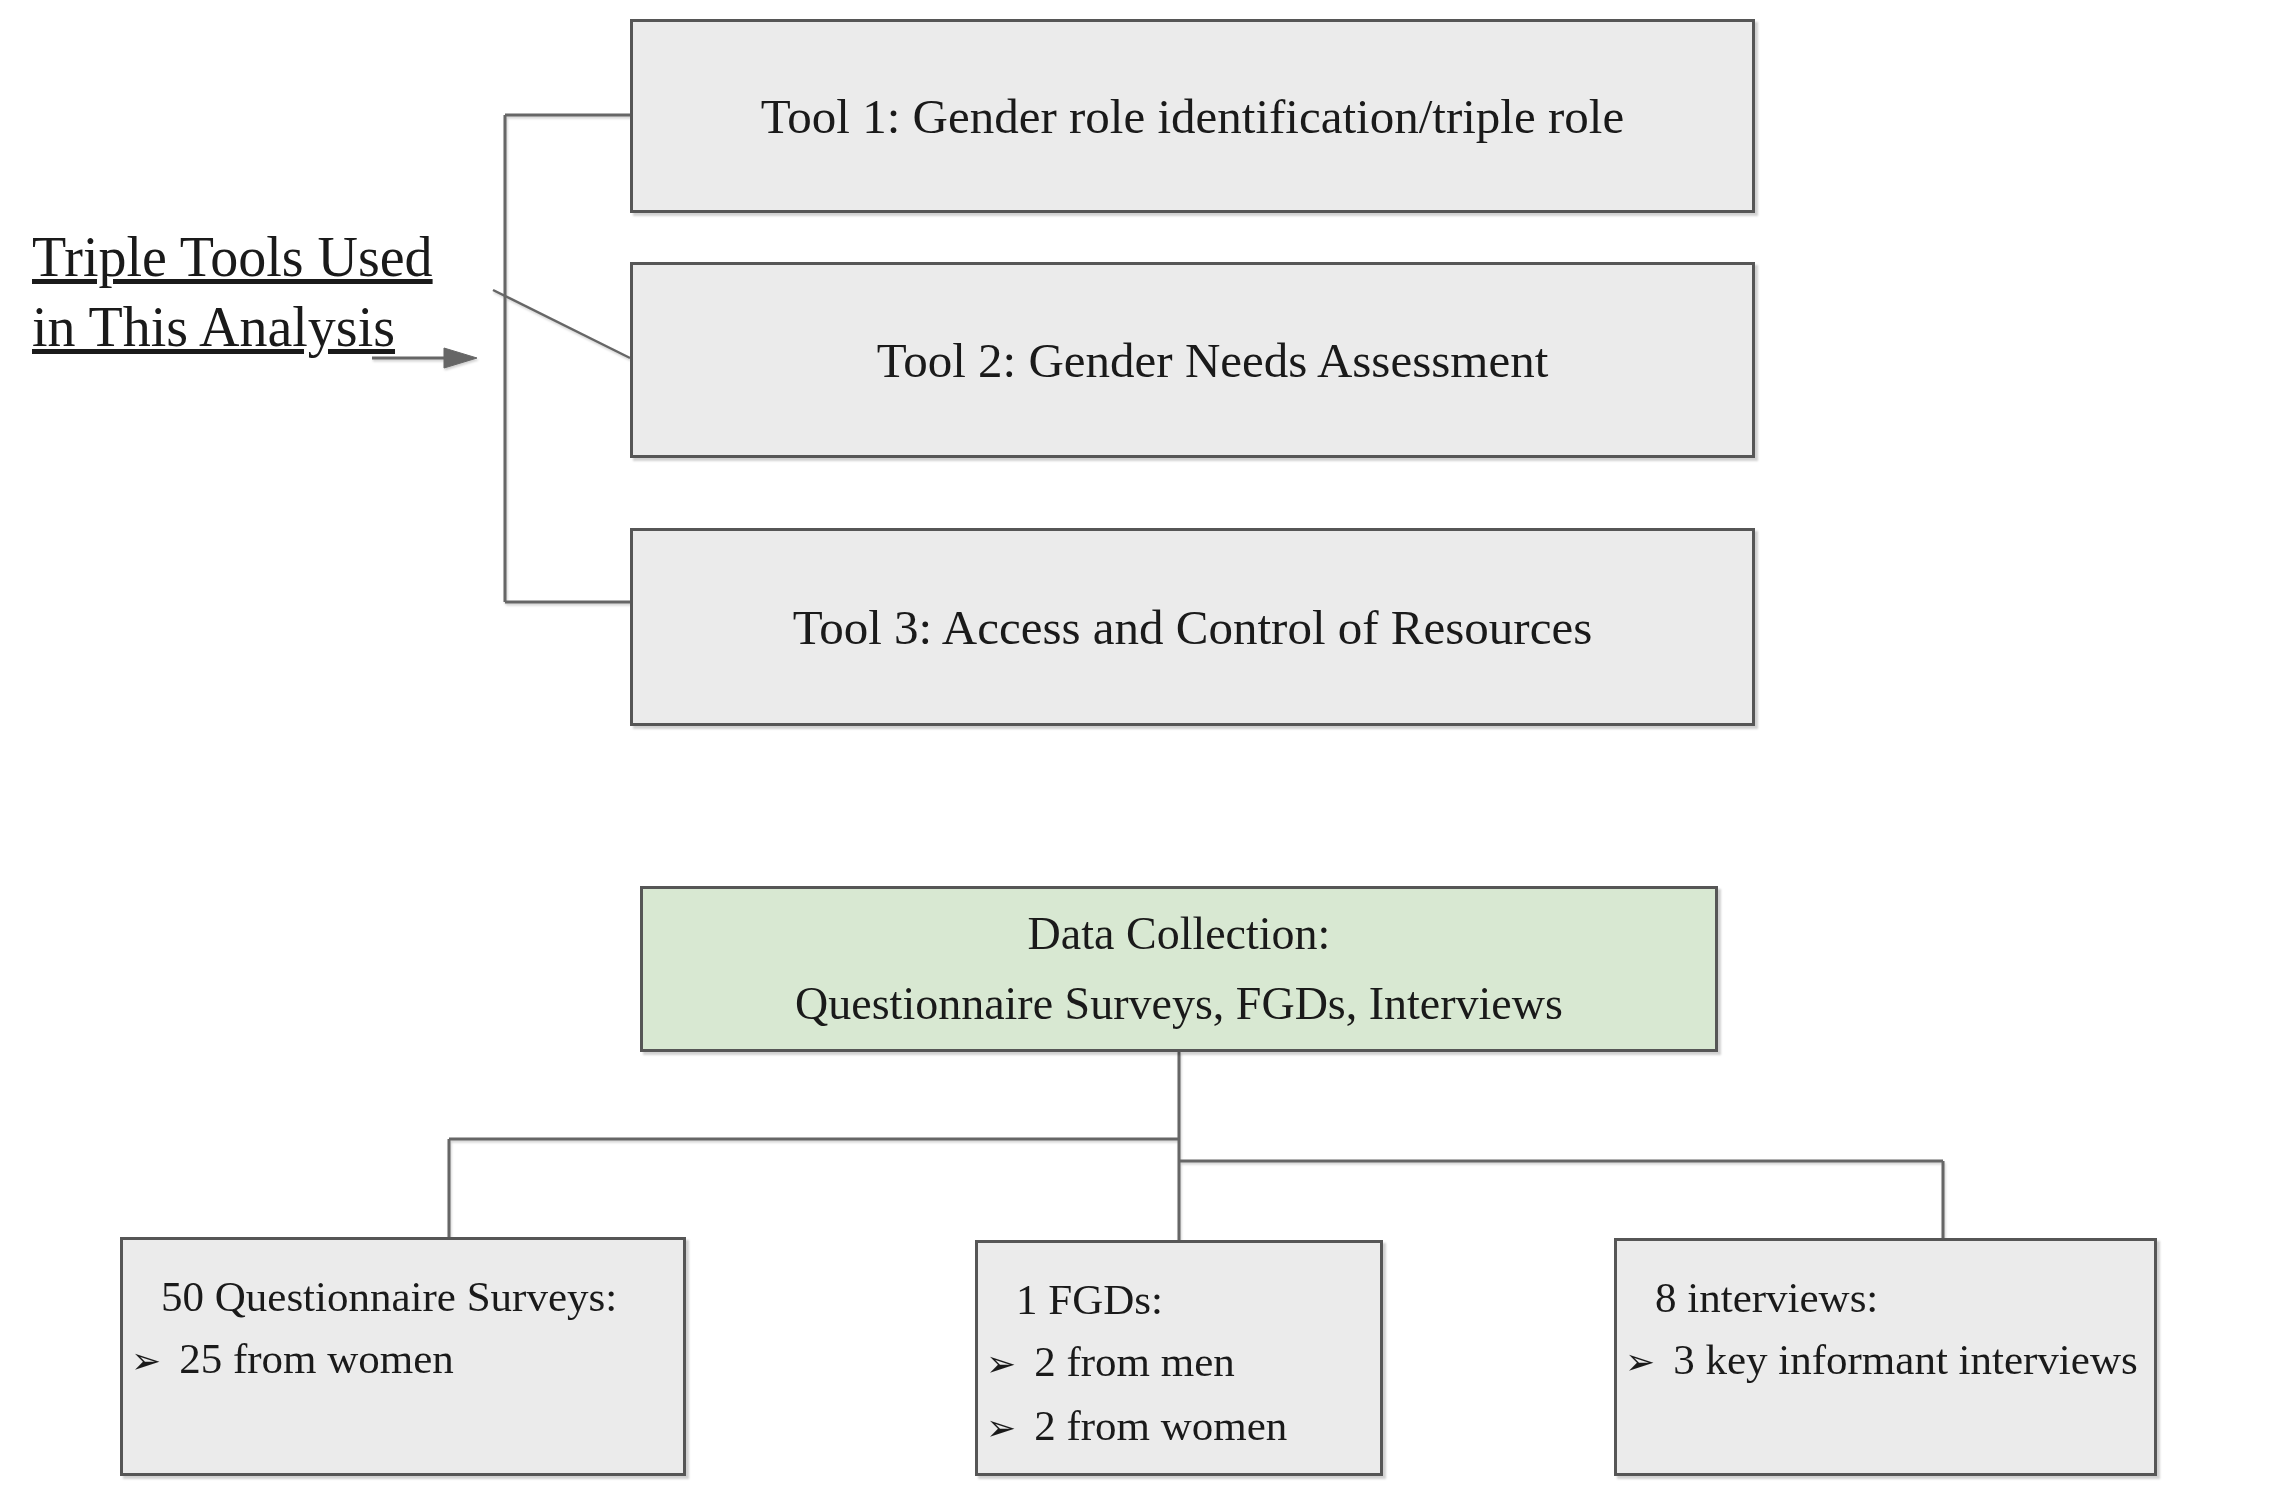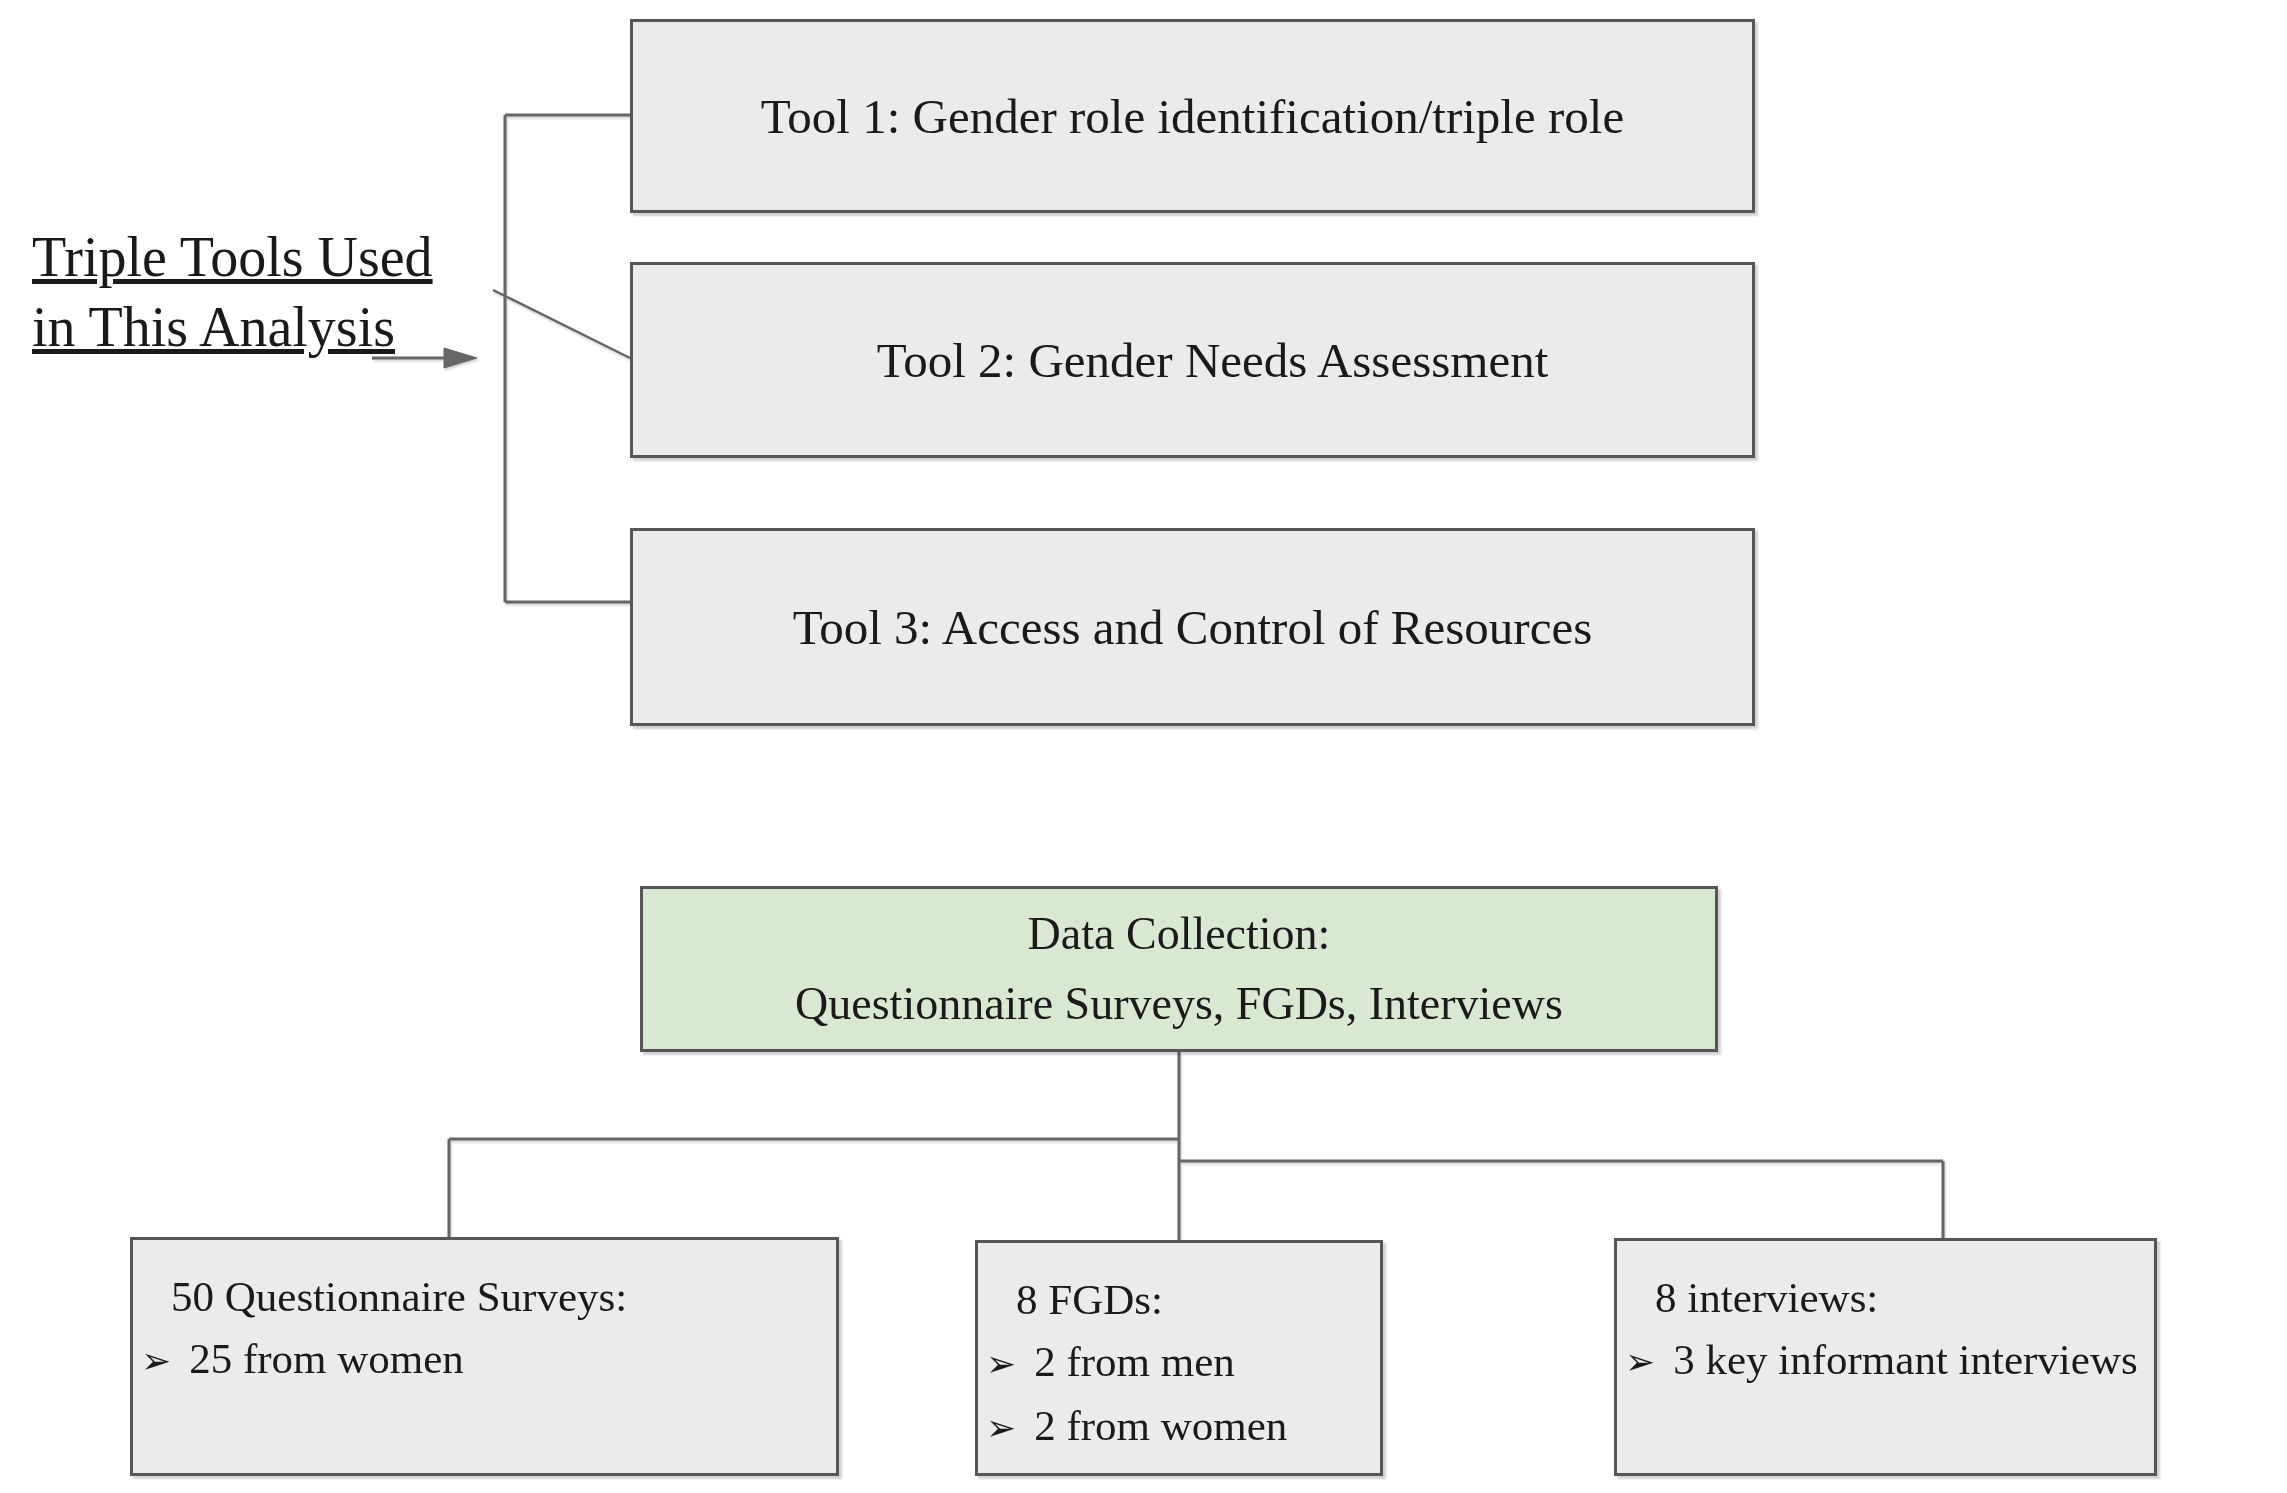--- a/index.html
+++ b/index.html
@@ -125,29 +125,29 @@
 
   <div class="box tool-box" style="left:630px; top:496px; width:1125px; height:198px;margin-top:32px;">
     <span>Tool 3: Access and Control of Resources</span>
   </div>
 
   <div class="box green-box" style="left:640px; top:886px; width:1078px; height:166px;">
     <div>Data Collection:</div>
     <div>Questionnaire Surveys, FGDs, Interviews</div>
   </div>
 
-  <div class="box method-box" style="left:130px; top:1237px; width:709px; height:239px;">
+  <div class="box method-box" style="left:120px; top:1237px; width:566px; height:239px;">
     <div class="method-heading">50 Questionnaire Surveys:</div>
     <div class="bullet-line">
       <span class="bullet-glyph">➢</span><span>25 from women</span>
     </div>
   </div>
 
   <div class="box method-box" style="left:975px; top:1240px; width:408px; height:236px;">
-    <div class="method-heading">8 FGDs:</div>
+    <div class="method-heading">1 FGDs:</div>
     <div class="bullet-line">
       <span class="bullet-glyph">➢</span><span>2 from men</span>
     </div>
     <div class="bullet-line">
       <span class="bullet-glyph">➢</span><span>2 from women</span>
     </div>
   </div>
 
   <div class="box method-box" style="left:1614px; top:1238px; width:543px; height:238px;">
     <div class="method-heading">8 interviews:</div>

